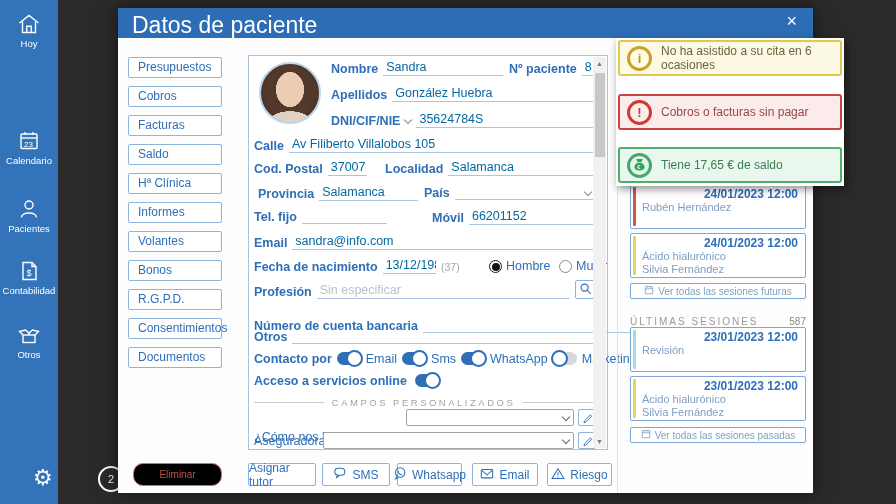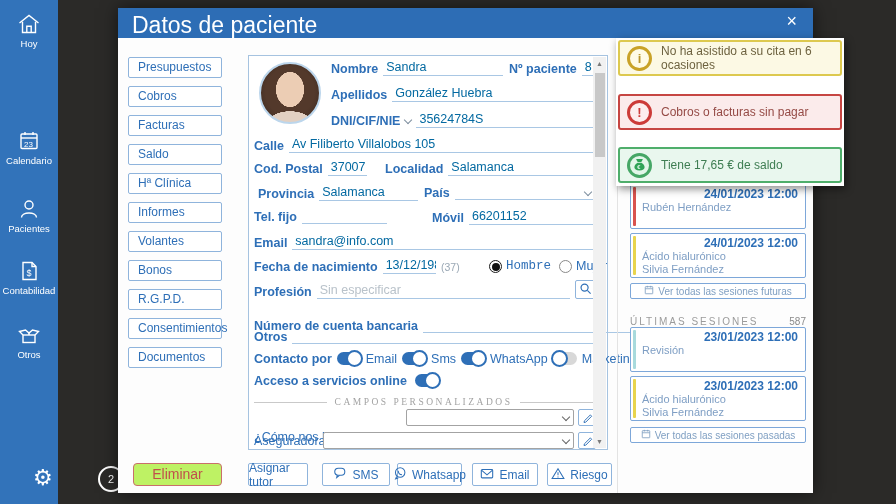--- a/index.html
+++ b/index.html
@@ -19,22 +19,22 @@
   
   .window { position:absolute; left:118px; top:8px; width:695px; height:485px; background:#fdfdfd;
             box-shadow:0 0 16px rgba(0,0,0,.55); }
   .titlebar { position:absolute; left:0; top:0; width:695px; height:30px; background:#2d6db5; }
   .title { position:absolute; left:14px; top:4px; font-size:23px; color:#fff; font-weight:400; }
   .close-x { position:absolute; right:16px; top:3px; font-size:18px; color:#fff; cursor:default; }
 
   
   .navbtn { position:absolute; left:10px; width:94px; height:21px; background:#fff; border:1px solid #8fb4dc;
             border-radius:2px; color:#2e6fb7; font-size:12px; line-height:19px; padding-left:9px; }
-  .del-btn { position:absolute; left:15px; top:455px; width:89px; height:23px; background:#bef264;
-             border:1px solid #c9706b; border-radius:4px; color:#c0504b; font-size:14px; text-align:center; line-height:21px; }
+  .del-btn { position:absolute; left:15px; top:455px; width:89px; height:23px; background:#000000;
+             border:1px solid #c9706b; border-radius:10px; color:#c0504b; font-size:10px; text-align:center; line-height:21px; }
 
   
   .form-panel { position:absolute; left:130px; top:47px; width:360px; height:395px; background:#fff;
                 border:1px solid #a6c3e0; }
   .avatar { position:absolute; left:10px; top:6px; width:62px; height:62px; border-radius:50%;
             border:2px solid #bcd6ec;
             background:
               radial-gradient(ellipse 40% 50% at 50% 44%, #eccdb4 0 60%, rgba(0,0,0,0) 61%),
               radial-gradient(ellipse 62% 34% at 50% 102%, #e2d0c2 0 60%, rgba(0,0,0,0) 61%),
               radial-gradient(circle at 50% 48%, #53392b 0 58%, #35261e 100%); }
@@ -53,21 +53,21 @@
   .rlabel { color:#2e6fb7; font-size:12.5px; font-weight:400; }
   .sqbtn { position:absolute; background:#fff; border:1px solid #8fb4dc; border-radius:2px;
            display:flex; align-items:center; justify-content:center; }
   .toggle { position:relative; width:24px; height:13px; border-radius:7px; background:#d8d8d8; flex:none; margin-bottom:1px; }
   .toggle.on { background:#2e6fb7; }
   .knob { position:absolute; top:-2.5px; left:-2px; width:17px; height:17px; background:#fff;
           border:2px solid #2e6fb7; border-radius:50%; }
   .toggle.on .knob { left:auto; right:-2px; }
   .tlabel { color:#2e6fb7; font-size:12.5px; }
   .divider { position:absolute; left:5px; right:14px; display:flex; align-items:center; gap:8px;
-             color:#a3a3a3; font-size:9.5px; letter-spacing:2.5px;font-family:Liberation Serif, serif; }
+             color:#a3a3a3; font-size:9.5px; letter-spacing:2.5px; }
   .divider::before, .divider::after { content:''; flex:1; border-top:1px solid #c9c9c9; }
   .select { position:absolute; height:17px; border:1px solid #a3a3a3; border-radius:2px; background:#fff; }
   .select .chev { position:absolute; right:4px; top:4px; border-color:#666; }
 
   
   .scrollbar { position:absolute; left:344px; top:1px; bottom:1px; width:13px; background:#f1f1f1; }
   .sb-arrow { position:absolute; left:0; width:13px; height:13px; color:#7a7a7a; font-size:7px; text-align:center; line-height:13px; }
   .sb-thumb { position:absolute; left:1.5px; top:16px; width:10px; height:84px; background:#c8c8c8; }
 
   
@@ -236,21 +236,21 @@
       <div class="field" style="left:5px; top:178px; width:339px;">
         <span class="lbl">Email</span>
         <span class="val">sandra@info.com</span>
       </div>
 
       <div class="field" style="left:5px; top:202px; width:182px;">
         <span class="lbl">Fecha de nacimiento</span>
         <span class="val">13/12/1985</span>
       </div>
       <span class="age" style="position:absolute; left:192px; top:205px;">(37)</span>
-      <div class="field" style="left:240px; top:203px; gap:4px;font-family:Liberation Mono, monospace;">
+      <div class="field" style="left:240px; top:203px; gap:4px;">
         <span class="radio sel"></span>
         <span class="rlabel">Hombre</span>
       </div>
       <div class="field" style="left:310px; top:203px; gap:4px;">
         <span class="radio"></span>
         <span class="rlabel">Mujer</span>
       </div>
 
       <div class="field" style="left:5px; top:227px; width:316px;">
         <span class="lbl">Profesión</span>
@@ -331,21 +331,21 @@
           </svg></span>
       </div>
 
       <div class="scrollbar">
         <span class="sb-arrow" style="top:0;">▲</span>
         <span class="sb-thumb"></span>
         <span class="sb-arrow" style="bottom:0;">▼</span>
       </div>
     </div>
 
-    <div class="actbtn" style="left:130px; width:60px;">
+    <div class="actbtn" style="left:130px; width:68px;">
       <span>Asignar tutor</span>
     </div>
     <div class="actbtn" style="left:204px; width:68px;">
       <span>
         <svg width="14" height="14" viewBox="0 0 16 16" fill="none" stroke="#2e6fb7" stroke-width="1.2">
           <rect x="2" y="2.5" width="11.5" height="8" rx="4"></rect>
             <path d="M5 10.5 L4.2 13.2 L7.5 10.8"></path>
         </svg></span>
       <span>SMS</span>
     </div>

